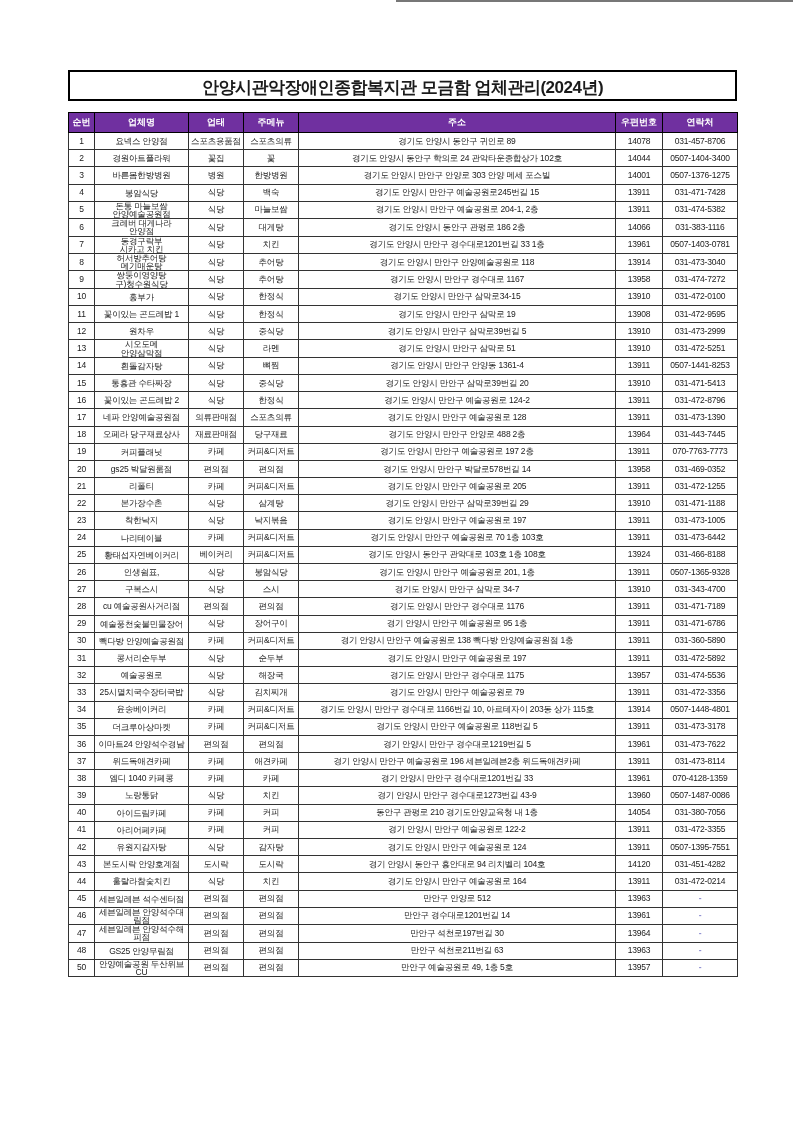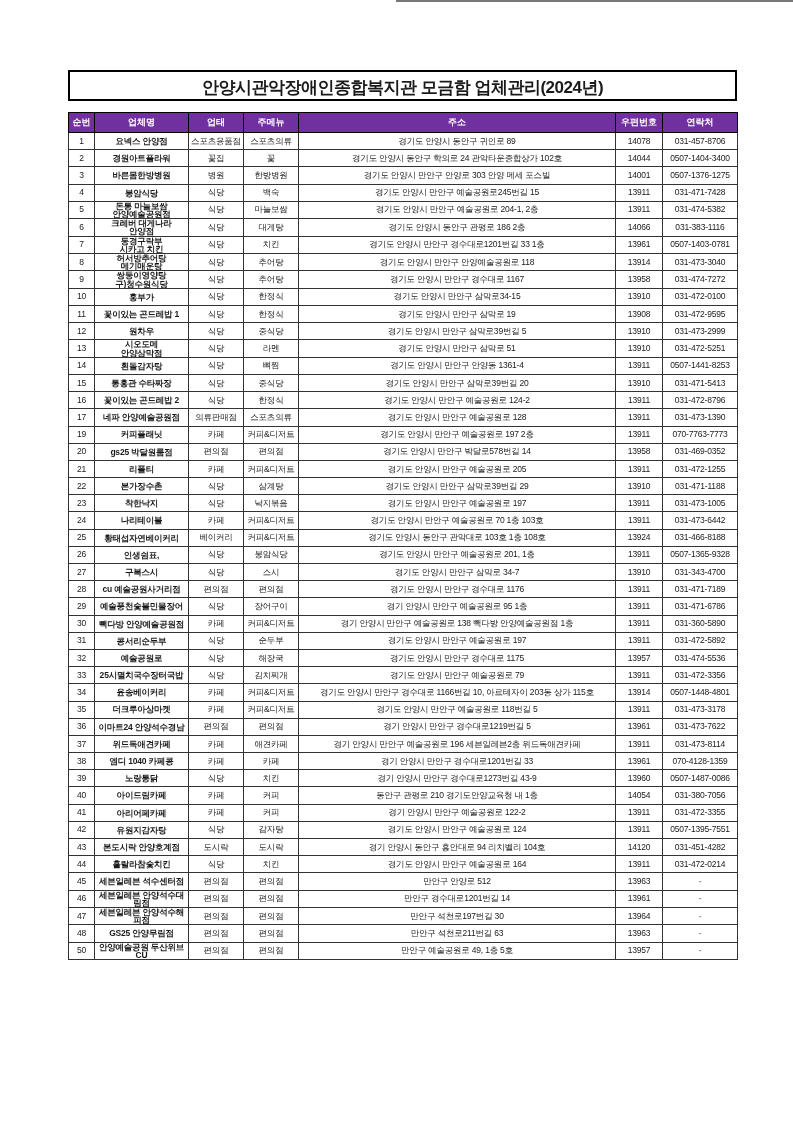--- a/index.html
+++ b/index.html
@@ -20,21 +20,21 @@
     border:1px solid #333;overflow:hidden;text-align:center;vertical-align:middle;
     padding:0 2px;
   }
   thead th{
     background:#7030A0;color:#ffffff;font-size:9px;font-weight:bold;height:19px;
     border:1px solid #000;
   }
   tbody td{
     font-size:8.5px;height:16.2px;line-height:1.05;white-space:nowrap;letter-spacing:-0.2px;
   }
-  tbody td.name{white-space:pre-line;line-height:8.2px;font-weight:bold;}
+  tbody td.name{white-space:pre-line;line-height:8.2px;}
   tbody td.dash{color:#8f8fd0;font-weight:bold;}
 </style>
 </head>
 <body>
 
 <div class="top-artifact"></div>
 
 <div class="sheet">
   <div class="title-box">
     <span class="t">안양시관악장애인종합복지관 모금함 업체관리(2024년)</span>
@@ -215,20 +215,29 @@
         <tr>
           <td>17</td>
           <td class="name">네파 안양예술공원점</td>
           <td>의류판매점</td>
           <td>스포츠의류</td>
           <td>경기도 안양시 만안구 예술공원로 128</td>
           <td>13911</td>
           <td>031-473-1390</td>
         </tr>
         <tr>
+          <td>18</td>
+          <td class="name">오페라 당구재료상사</td>
+          <td>재료판매점</td>
+          <td>당구재료</td>
+          <td>경기도 안양시 만안구 안양로 488 2층</td>
+          <td>13964</td>
+          <td>031-443-7445</td>
+        </tr>
+        <tr>
           <td>19</td>
           <td class="name">커피플래닛</td>
           <td>카페</td>
           <td>커피&amp;디저트</td>
           <td>경기도 안양시 만안구 예술공원로 197 2층</td>
           <td>13911</td>
           <td>070-7763-7773</td>
         </tr>
         <tr>
           <td>20</td>

